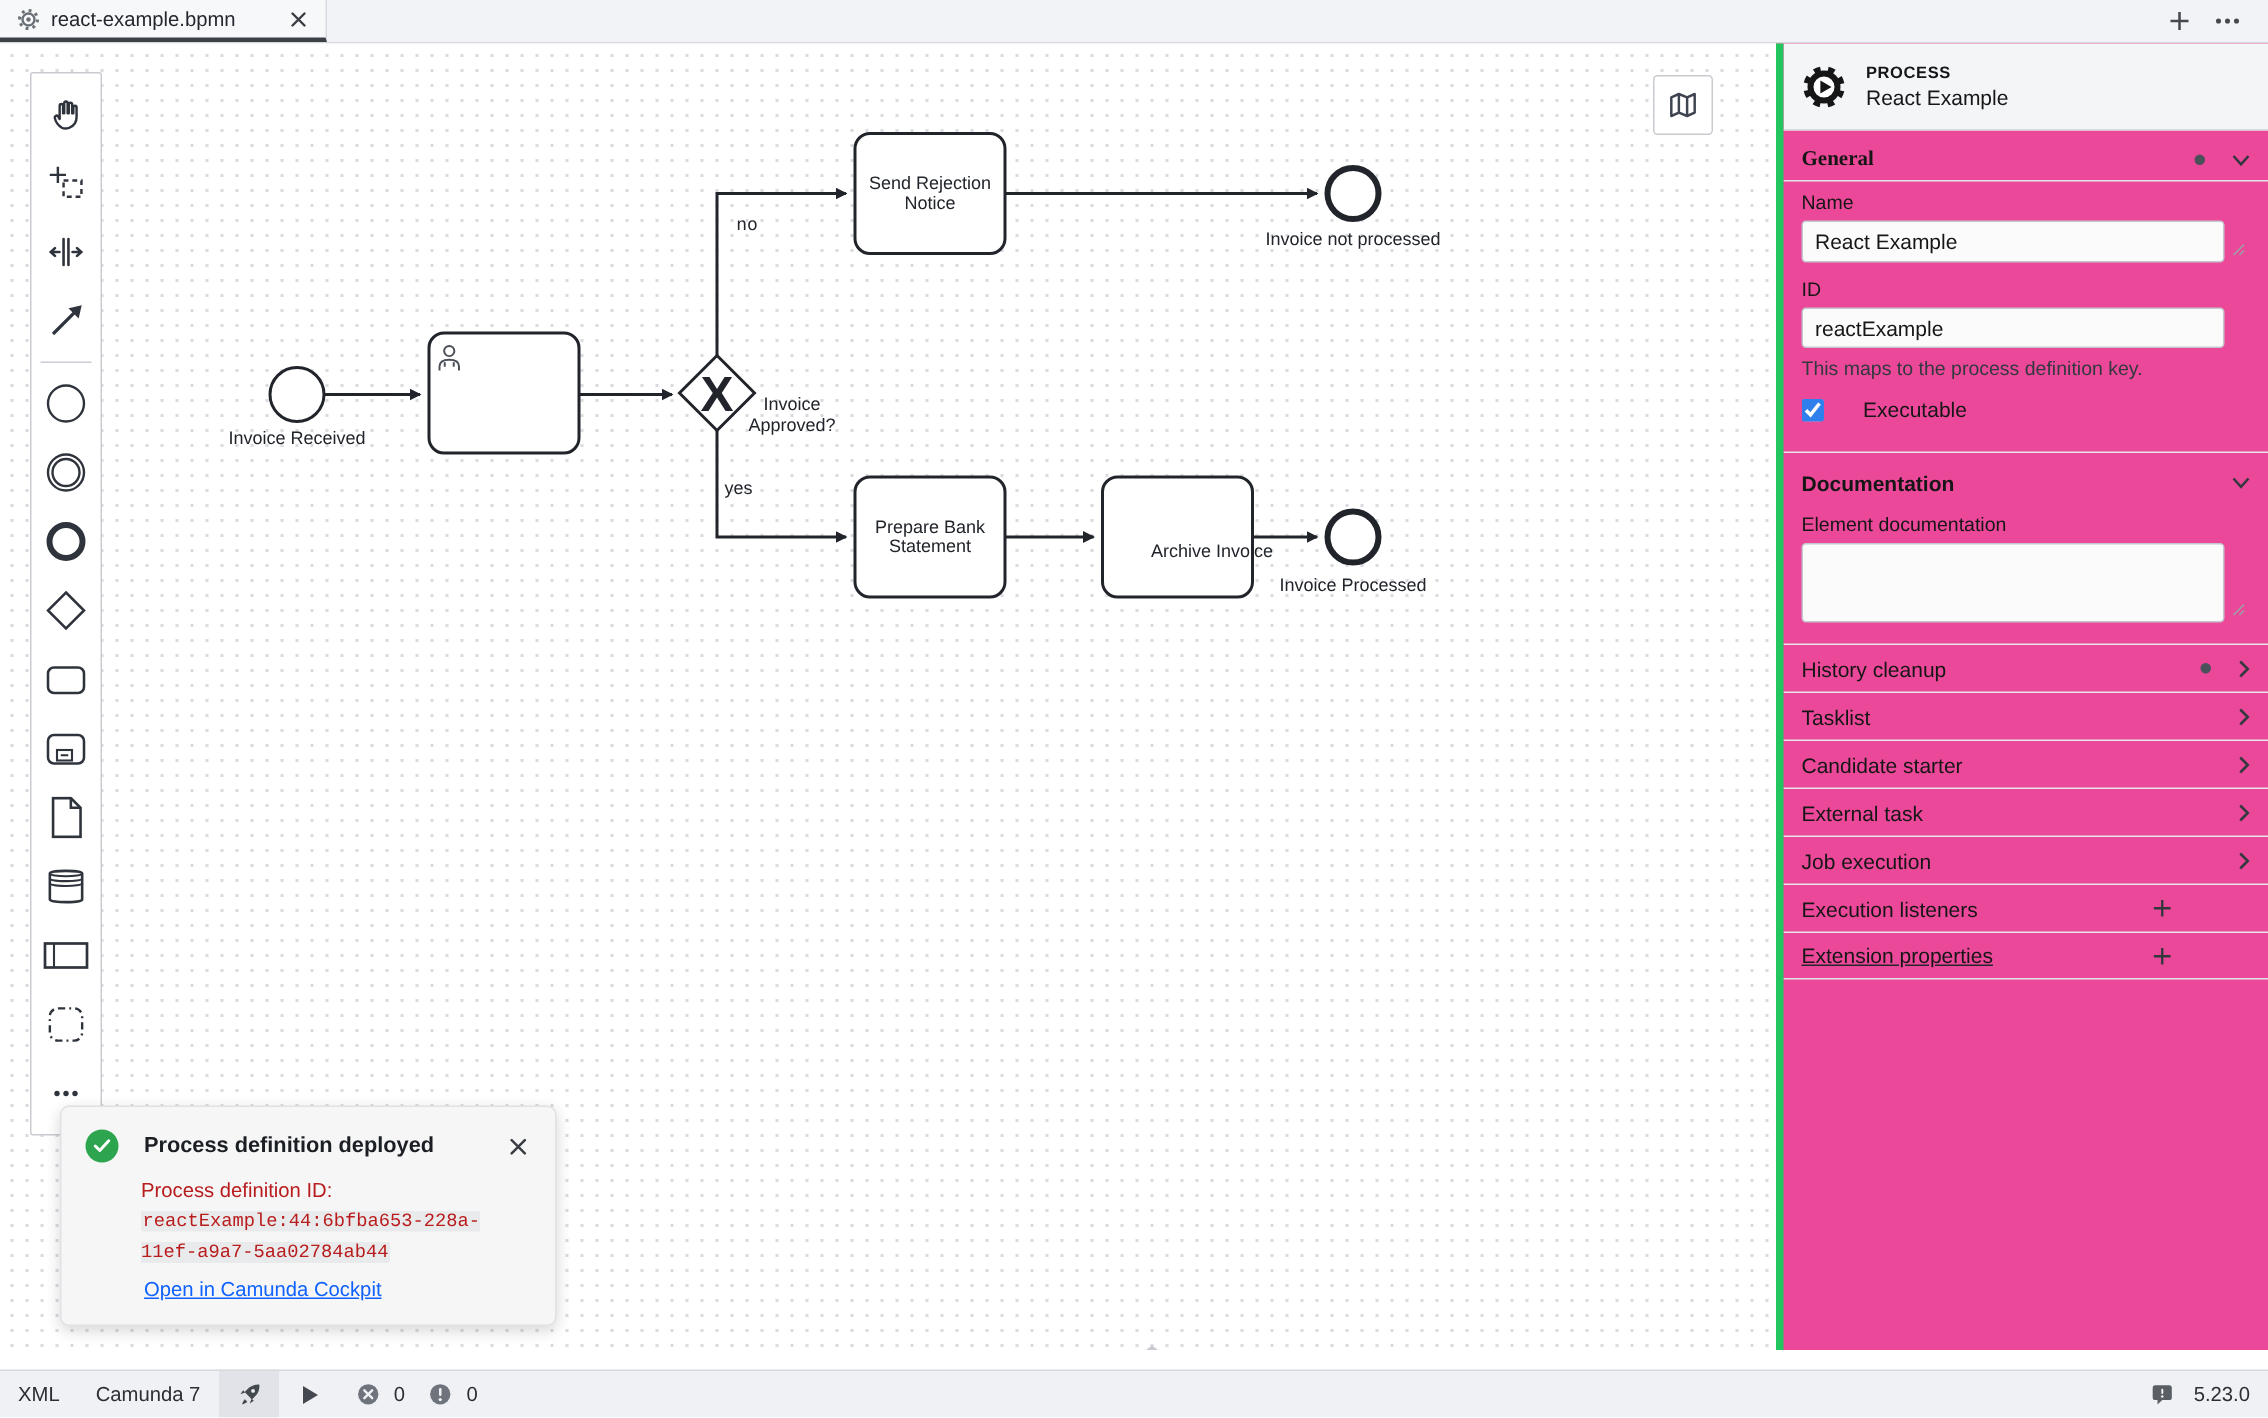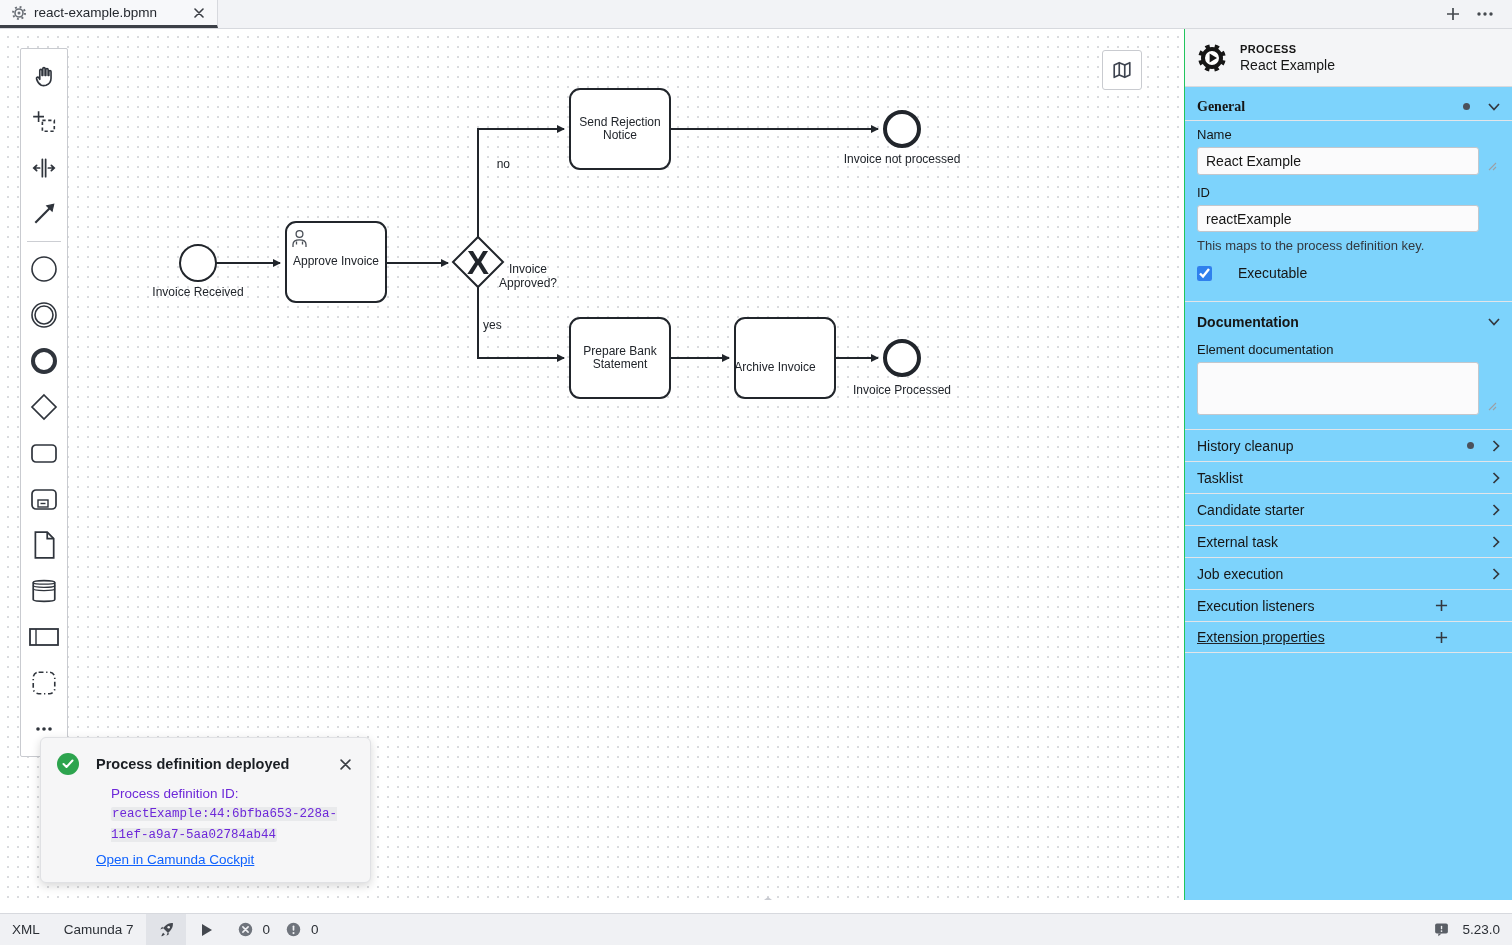--- a/index.html
+++ b/index.html
@@ -36,26 +36,26 @@
   .bottom-handle { position:absolute; left:730px; top:868px; width:76px; height:10px; cursor:row-resize; }
   .bottom-handle .bar { position:absolute; left:0; top:5px; width:76px; height:4px; background:#c9cbd1; border-radius:2px; }
   .bottom-handle .nub { position:absolute; left:30px; top:0; width:0; height:0; border-left:8px solid transparent; border-right:8px solid transparent; border-bottom:6px solid #c9cbd1; }
 
   
   .toast { position:absolute; left:40px; top:708px; width:331px; background:#f6f6f7; border:1px solid #e0e1e4; border-radius:6px; box-shadow:0 3px 10px rgba(0,0,0,.16); padding:15px 16px 14px 16px; }
   .toast-head { display:flex; align-items:center; }
   .toast-ico { width:22px; height:22px; border-radius:50%; background:#2da44e; display:flex; align-items:center; justify-content:center; flex:0 0 auto; }
   .toast-title { font-size:14.5px; font-weight:700; color:#1b1f24; margin-left:17px; flex:1; }
   .toast-close { width:18px; height:18px; display:flex; align-items:center; justify-content:center; cursor:pointer; }
-  .toast-body { margin:9px 0 0 54px; font-size:13.5px; line-height:19px; color:#6d28d9; width:240px; }
+  .toast-body { margin:9px 0 0 37px; font-size:13.5px; line-height:19px; color:#b91c1c; width:240px; }
   .toast-body code { font-family:"Liberation Mono","DejaVu Sans Mono",monospace; font-size:12.5px; background:#e9eaec; padding:0 1px; border-radius:2px; }
   .toast-link { display:inline-block; margin:7px 0 0 39px; font-size:13.5px; color:#0f62fe; text-decoration:underline; cursor:pointer; }
 
   
-  .props { width:328px; flex:0 0 auto; background:#7dd3fc; border-left:1px solid #22c55e; display:flex; flex-direction:column; overflow:hidden; font-size:13px; }
+  .props { width:328px; flex:0 0 auto; background:#ec4899; border-left:5px solid #22c55e; display:flex; flex-direction:column; overflow:hidden; font-size:13px; }
   .props-header { height:58px; background:#f4f5f7; border-bottom:1px solid #d8dade; display:flex; align-items:center; padding:0 12px; gap:13px; flex:0 0 auto; }
   .props-type { font-size:11px; font-weight:700; letter-spacing:.4px; color:#161616; }
   .props-name { font-size:14px; color:#161616; margin-top:2px; }
   .group-head { display:flex; align-items:center; height:28px; padding:0 12px; margin-top:6px; cursor:pointer; }
   .group-head .gtitle { font-size:14px; font-weight:700; color:#161616; flex:1; }
   .dot { width:7px; height:7px; border-radius:50%; background:#4b515b; margin-right:18px; }
   .fld { padding:6px 12px 0 12px; }
   .fld label { display:block; font-size:13px; color:#161616; margin-bottom:5px; }
   .ta-wrap { position:relative; }
   input.pp, textarea.pp { width:282px; background:#fbfbfc; border:1px solid #c3c7cd; border-radius:3px; font-family:"Liberation Sans",sans-serif; font-size:14px; color:#161616; padding:3px 8px; resize:none; display:block; }
@@ -151,28 +151,27 @@
         <rect x="735" y="318" width="100" height="80" rx="10" fill="#fff" stroke="#21252b" stroke-width="2"></rect>
 
         <polygon points="478,237 503,262 478,287 453,262" fill="#fff" stroke="#21252b" stroke-width="2"></polygon>
         <text x="478" y="274" text-anchor="middle" font-size="33" font-weight="bold" fill="#21252b" font-family="Liberation Sans, sans-serif">X</text>
 
         <circle cx="902" cy="129" r="17" fill="#fff" stroke="#21252b" stroke-width="4"></circle>
         <circle cx="902" cy="358" r="17" fill="#fff" stroke="#21252b" stroke-width="4"></circle>
       </svg>
 
       <div class="dlabel" style="left:128px; top:257px; width:140px;">Invoice Received</div>
-      <div class="dlabel task-label" style="left:286px; top:193px; width:100px; height:80px;">Approve Invoice</div>
       <div class="dlabel task-label" style="left:570px; top:60px; width:100px; height:80px;">Send Rejection Notice</div>
       <div class="dlabel" style="left:492px; top:234px; width:72px;">Invoice Approved?</div>
-      <div class="dlabel" style="left:486px; top:129px; width:24px; text-align:right;">no</div>
+      <div class="dlabel" style="left:486px; top:115px; width:24px; text-align:center;font-family:Liberation Mono, monospace;">no</div>
       <div class="dlabel" style="left:483px; top:290px; width:26px; text-align:left;">yes</div>
       <div class="dlabel" style="left:842px; top:124px; width:120px;">Invoice not processed</div>
       <div class="dlabel task-label" style="left:570px; top:289px; width:100px; height:80px;">Prepare Bank Statement</div>
-      <div class="dlabel task-label" style="left:725px; top:289px; width:100px; height:100px;text-align:right;">Archive Invoice</div>
+      <div class="dlabel task-label" style="left:758px; top:289px; width:100px; height:100px;text-align:right;">Archive Invoice</div>
       <div class="dlabel" style="left:837px; top:355px; width:130px;">Invoice Processed</div>
 
       <div class="palette">
         <div class="pal-entry">
           <svg width="26" height="26" viewBox="0 0 24 24" fill="none" stroke="#2f343c" stroke-width="1.5" stroke-linecap="round" stroke-linejoin="round">
             <path d="M9.5 20.5c-2.2-1.3-3.8-3.4-4.4-6-.3-1.3 1.3-2 2-1l1 1.6V7c0-1.5 2.1-1.5 2.1 0v4.5h.7V5.4c0-1.5 2.1-1.5 2.1 0v6.1h.7V6.2c0-1.5 2.1-1.5 2.1 0v5.3h.7V8c0-1.4 2-1.4 2 0v6c0 3-1.9 5.5-4.6 6.5-1.5.5-3.1.5-4.4 0z"></path>
           </svg>
         </div>
         <div class="pal-entry">
           <svg width="26" height="26" viewBox="0 0 24 24" fill="none" stroke="#2f343c" stroke-width="1.5">

